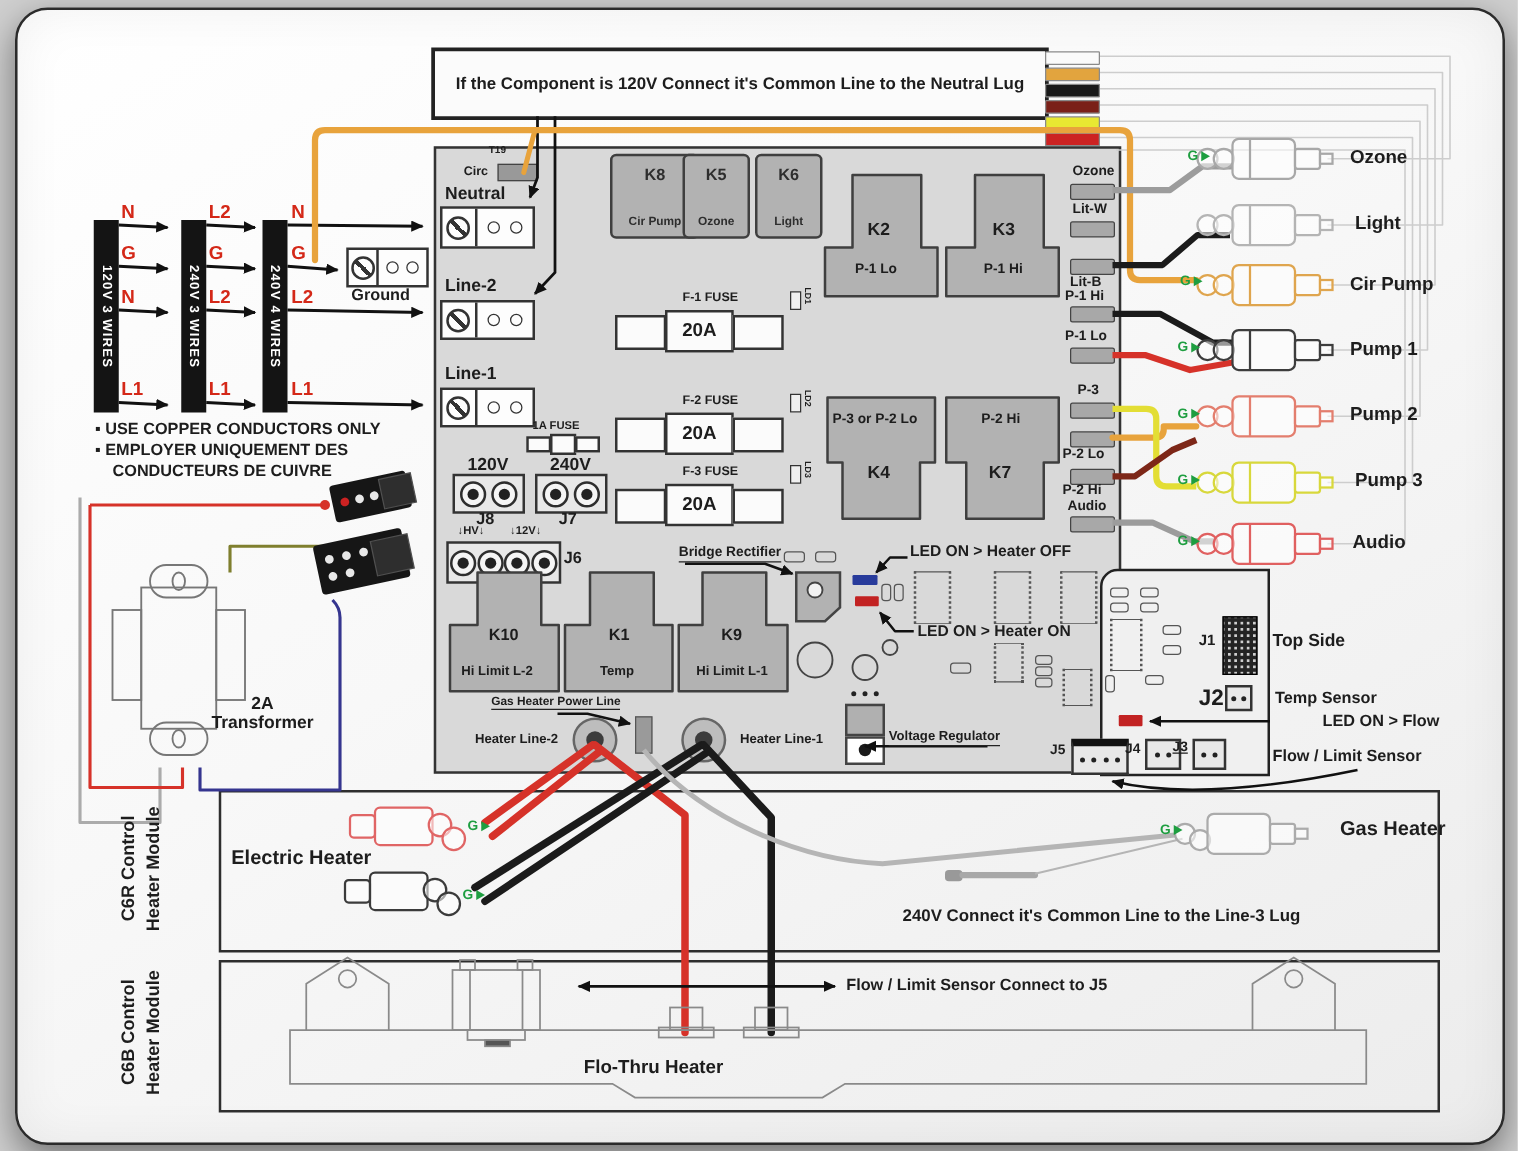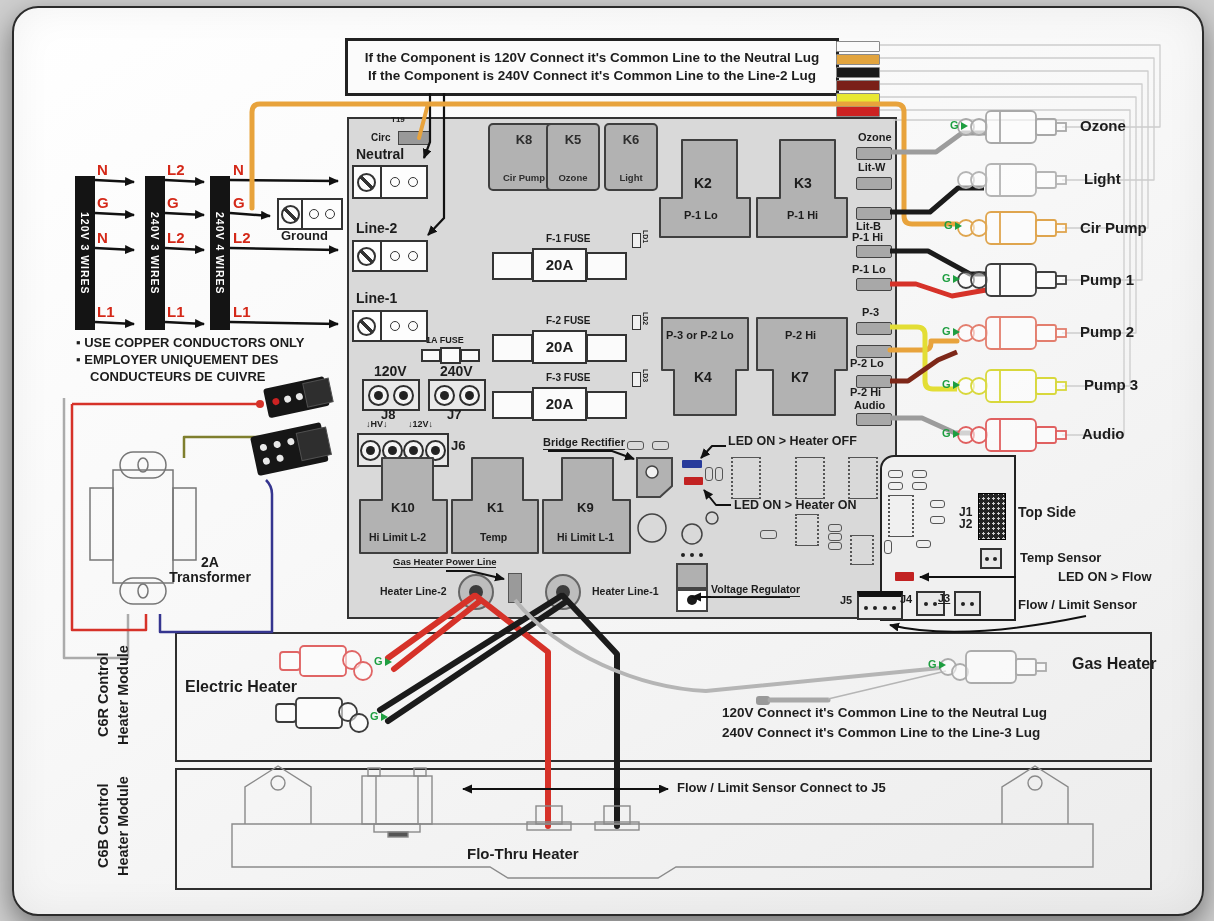--- a/index.html
+++ b/index.html
@@ -41,21 +41,20 @@
   svg{position:absolute;left:0;top:0;pointer-events:none;}
 </style>
 </head>
 <body>
 
 <div class="page">
   <div class="sheet"></div>
 
   <div class="notebox" style="left:345px;top:38px;width:488px;height:52px;">
     <div class="p" style="position:static;font-size:13.5px;">If the Component is 120V Connect it's Common Line to the Neutral Lug</div>
-    <div class="p" style="position:static;font-size:13.5px;margin-top:3px;">If the Component is 240V Connect it's Common Line to the Line-2 Lug</div>
   </div>
 
   <div class="legend" style="left: 836px; top: 41px; background: rgb(250, 250, 250);"></div>
   <div class="legend" style="left: 836px; top: 54px; background: rgb(226, 164, 62);"></div>
   <div class="legend" style="left: 836px; top: 67px; background: rgb(26, 26, 26);"></div>
   <div class="legend" style="left: 836px; top: 80px; background: rgb(122, 32, 24);"></div>
   <div class="legend" style="left: 836px; top: 93px; background: rgb(232, 232, 50);"></div>
   <div class="legend" style="left: 836px; top: 106px; background: rgb(204, 34, 34);"></div>
 
   <div class="bar" style="left:75px;top:176px;width:20px;height:154px;">
@@ -535,21 +534,21 @@
   <div class="p" style="left:856px;top:220px;font-size:11px;">Lit-B</div>
   <div class="p" style="left:852px;top:231px;font-size:11px;">P-1 Hi</div>
   <div class="p" style="left:852px;top:263px;font-size:11px;">P-1 Lo</div>
   <div class="p" style="left:862px;top:306px;font-size:11px;">P-3</div>
   <div class="p" style="left:850px;top:357px;font-size:11px;text-align:right;">P-2 Lo</div>
   <div class="p" style="left:850px;top:386px;font-size:11px;">P-2 Hi</div>
   <div class="p" style="left:854px;top:399px;font-size:11px;">Audio</div>
 
   <div class="p" style="left:959px;top:506px;font-size:12px;">J1</div>
   <div class="p" style="left:1018px;top:505px;font-size:14px;">Top Side</div>
-  <div class="p" style="left:959px;top:518px;font-size:12px;text-align:right;">J2</div>
+  <div class="p" style="left:959px;top:549px;font-size:18px;text-align:right;">J2</div>
   <div class="p" style="left:1020px;top:551px;font-size:13px;">Temp Sensor</div>
   <div class="p" style="left:1022px;top:570px;font-size:13px;padding-left:36px;">LED ON &gt; Flow</div>
   <div class="p" style="left:840px;top:594px;font-size:11px;">J5</div>
   <div class="p" style="left:900px;top:593px;font-size:11px;">J4</div>
   <div class="p" style="left:938px;top:592px;font-size:11px;text-decoration:underline;">J3</div>
   <div class="p" style="left:1018px;top:598px;font-size:13px;">Flow / Limit Sensor</div>
 
   <div class="p" style="left:1080px;top:118px;font-size:15px;">Ozone</div>
   <div class="p" style="left:1084px;top:171px;font-size:15px;">Light</div>
   <div class="p" style="left:1080px;top:220px;font-size:15px;">Cir Pump</div>
@@ -571,21 +570,20 @@
     <span>2A</span><br>
     <span>Transformer</span>
   </div>
 
   <div class="p" style="left:96px;top:636px;height:120px;font-size:14.5px;">
     <span class="vt" style="transform:rotate(180deg);display:inline-block;height:118px;text-align:center;">C6R Control</span>
     <span class="vt" style="transform:rotate(180deg);display:inline-block;height:118px;text-align:center;">Heater Module</span>
   </div>
   <div class="p" style="left:185px;top:678px;font-size:16px;">Electric Heater</div>
   <div class="p" style="left:1072px;top:655px;font-size:16px;">Gas Heater</div>
-  <div class="p" style="left:722px;top:706px;font-size:13.5px;">120V Connect it's Common Line to  the Neutral Lug</div>
   <div class="p" style="left:722px;top:726px;font-size:13.5px;">240V Connect it's Common Line to the Line-3 Lug</div>
 
   <div class="p" style="left:96px;top:770px;height:114px;font-size:14.5px;">
     <span class="vt" style="transform:rotate(180deg);display:inline-block;height:112px;text-align:center;">C6B Control</span>
     <span class="vt" style="transform:rotate(180deg);display:inline-block;height:112px;text-align:center;">Heater Module</span>
   </div>
   <div class="p" style="left:467px;top:846px;font-size:15px;">Flo-Thru Heater</div>
   <div class="p" style="left:677px;top:781px;font-size:13px;">Flow / Limit Sensor Connect to J5</div>
 </div>
 

